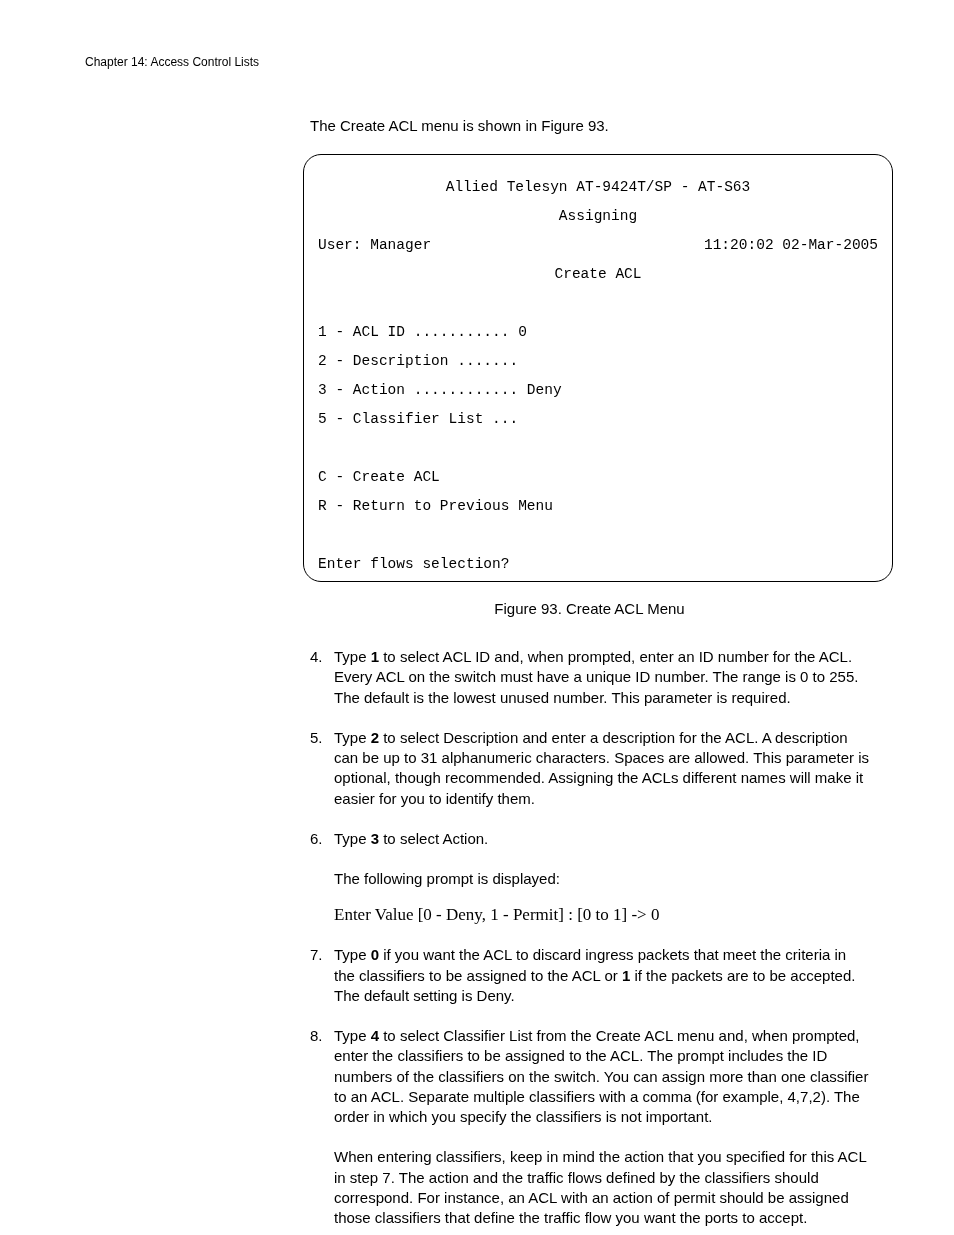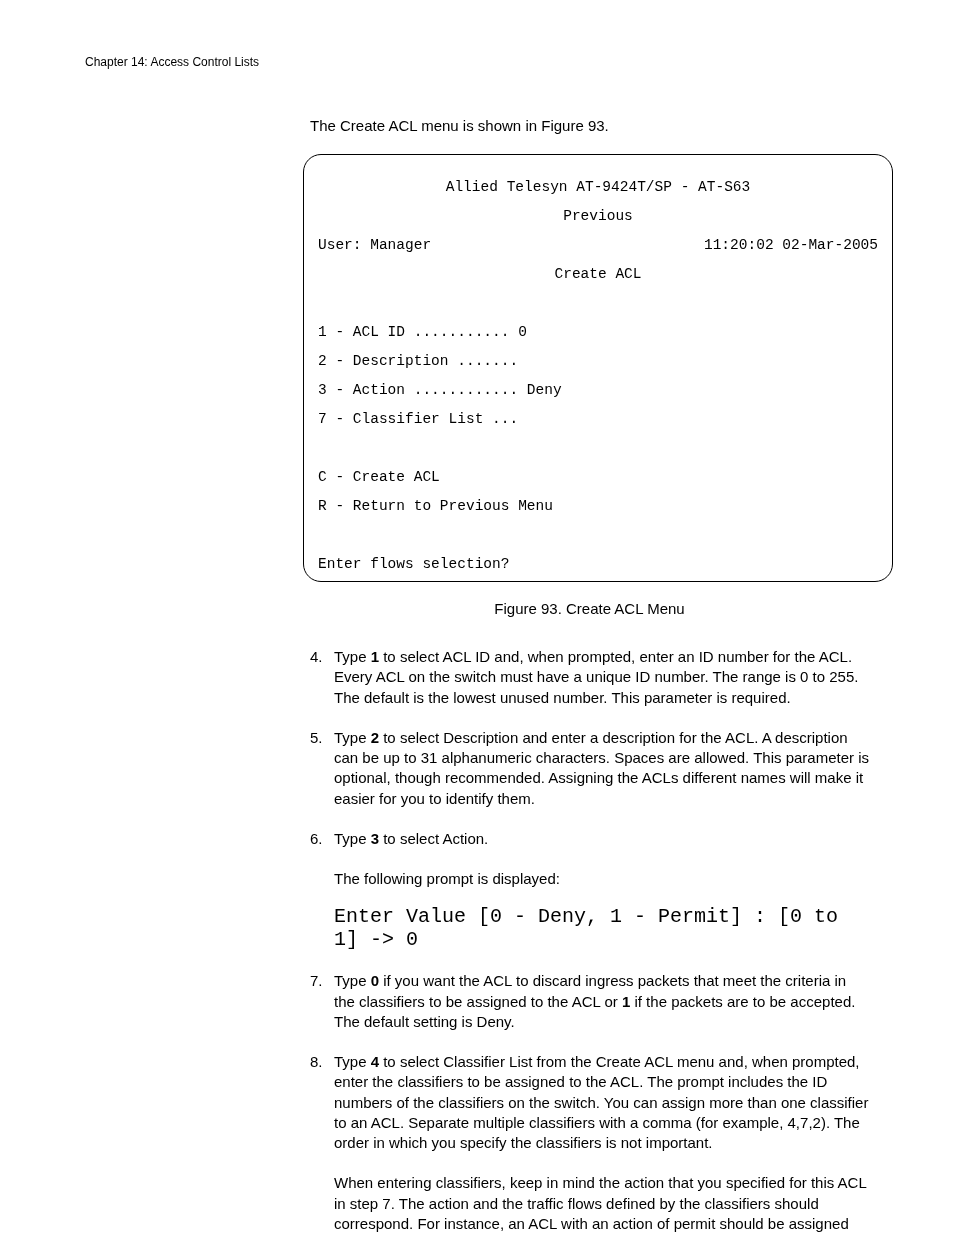--- a/index.html
+++ b/index.html
@@ -64,48 +64,48 @@
     }
     .step-body {
       flex: 1;
     }
     .step-para {
       margin-left: 24px;
       margin-bottom: 16px;
       line-height: 1.35;
     }
     .mono-inline {
-      font-family: Liberation Mono, monospace;
-      font-size: 20px;
+      font-family: Liberation Serif, serif;
+      font-size: 17px;
       margin-left: 24px;
       margin-bottom: 20px;
     }
     .bold {
       font-weight: bold;
     }
   </style>
 </head>
 <body>
 
 <div class="page">
   <div class="chapter-header">Chapter 14: Access Control Lists</div>
 
   <div class="content">
     <div class="intro-line">The Create ACL menu is shown in Figure 93.</div>
 
     <div class="terminal-box">
 <div class="terminal-center">Allied Telesyn AT-9424T/SP - AT-S63</div>
-<div class="terminal-center">Previous</div>
+<div class="terminal-center">Assigning</div>
 <div class="terminal-row"><span>User: Manager</span><span>11:20:02 02-Mar-2005</span></div>
 <div class="terminal-center">Create ACL</div>
 <div> </div>
 <div>1 - ACL ID ........... 0</div>
 <div>2 - Description .......</div>
 <div>3 - Action ............ Deny</div>
-<div>7 - Classifier List ...</div>
+<div>5 - Classifier List ...</div>
 <div> </div>
 <div>C - Create ACL</div>
 <div>R - Return to Previous Menu</div>
 <div> </div>
 <div>Enter flows selection?</div></div>
 
     <div class="figure-caption">Figure 93. Create ACL Menu</div>
 
     <div class="step">
       <div class="step-num">4.</div>

